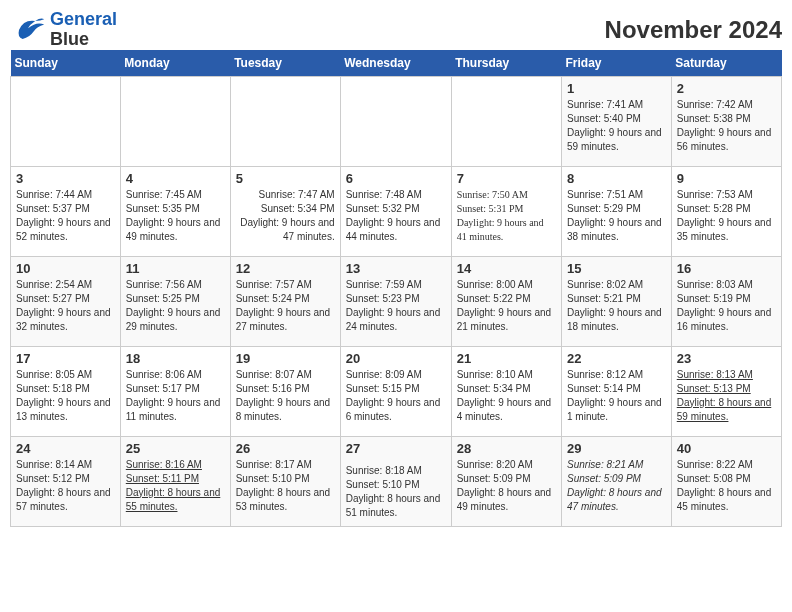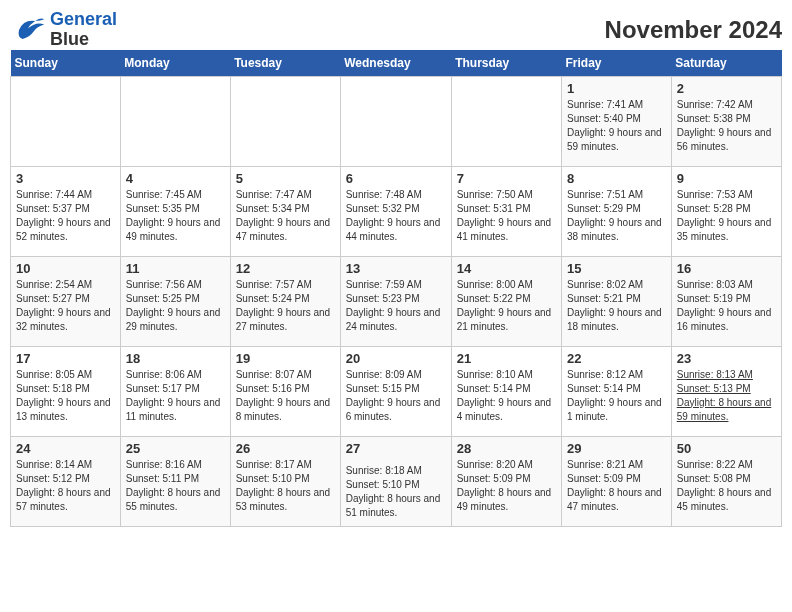--- a/index.html
+++ b/index.html
@@ -145,33 +145,33 @@
 Daylight: 9 hours and 52 minutes.</div>
         </td>
         <td>
           <div class="day-num">4</div>
           <div class="day-info" style="white-space: pre-line;">Sunrise: 7:45 AM
 Sunset: 5:35 PM
 Daylight: 9 hours and 49 minutes.</div>
         </td>
         <td>
           <div class="day-num">5</div>
-          <div class="day-info" style="white-space: pre-line;">Sunrise: 7:47 AM
+          <div class="day-info" style="white-space: pre-line; text-align: right;">Sunrise: 7:47 AM
 Sunset: 5:34 PM
 Daylight: 9 hours and 47 minutes.</div>
         </td>
         <td>
           <div class="day-num">6</div>
           <div class="day-info" style="white-space: pre-line;">Sunrise: 7:48 AM
 Sunset: 5:32 PM
 Daylight: 9 hours and 44 minutes.</div>
         </td>
         <td>
           <div class="day-num">7</div>
-          <div class="day-info" style="white-space: pre-line;">Sunrise: 7:50 AM
+          <div class="day-info" style="white-space: pre-line; font-family: Liberation Serif, serif;">Sunrise: 7:50 AM
 Sunset: 5:31 PM
 Daylight: 9 hours and 41 minutes.</div>
         </td>
         <td>
           <div class="day-num">8</div>
           <div class="day-info" style="white-space: pre-line;">Sunrise: 7:51 AM
 Sunset: 5:29 PM
 Daylight: 9 hours and 38 minutes.</div>
         </td>
         <td>
@@ -246,21 +246,21 @@
         </td>
         <td>
           <div class="day-num">20</div>
           <div class="day-info" style="white-space: pre-line;">Sunrise: 8:09 AM
 Sunset: 5:15 PM
 Daylight: 9 hours and 6 minutes.</div>
         </td>
         <td>
           <div class="day-num">21</div>
           <div class="day-info" style="white-space: pre-line;">Sunrise: 8:10 AM
-Sunset: 5:14 PM
+Sunset: 5:34 PM
 Daylight: 9 hours and 4 minutes.</div>
         </td>
         <td>
           <div class="day-num">22</div>
           <div class="day-info" style="white-space: pre-line;">Sunrise: 8:12 AM
 Sunset: 5:14 PM
 Daylight: 9 hours and 1 minute.</div>
         </td>
         <td>
           <div class="day-num">23</div>
@@ -271,21 +271,21 @@
       </tr>
       <tr>
         <td>
           <div class="day-num">24</div>
           <div class="day-info" style="white-space: pre-line;">Sunrise: 8:14 AM
 Sunset: 5:12 PM
 Daylight: 8 hours and 57 minutes.</div>
         </td>
         <td>
           <div class="day-num">25</div>
-          <div class="day-info" style="white-space: pre-line;">Sunrise: 8:16 AM
+          <div class="day-info" style="white-space: pre-line; text-decoration: underline;">Sunrise: 8:16 AM
 Sunset: 5:11 PM
 Daylight: 8 hours and 55 minutes.</div>
         </td>
         <td>
           <div class="day-num">26</div>
           <div class="day-info" style="white-space: pre-line;">Sunrise: 8:17 AM
 Sunset: 5:10 PM
 Daylight: 8 hours and 53 minutes.</div>
         </td>
         <td>
@@ -295,25 +295,25 @@
 Daylight: 8 hours and 51 minutes.</div>
         </td>
         <td>
           <div class="day-num">28</div>
           <div class="day-info" style="white-space: pre-line;">Sunrise: 8:20 AM
 Sunset: 5:09 PM
 Daylight: 8 hours and 49 minutes.</div>
         </td>
         <td>
           <div class="day-num">29</div>
-          <div class="day-info" style="white-space: pre-line;">Sunrise: 8:21 AM
+          <div class="day-info" style="white-space: pre-line; font-style: italic;">Sunrise: 8:21 AM
 Sunset: 5:09 PM
 Daylight: 8 hours and 47 minutes.</div>
         </td>
         <td>
-          <div class="day-num">50</div>
+          <div class="day-num">40</div>
           <div class="day-info" style="white-space: pre-line;">Sunrise: 8:22 AM
 Sunset: 5:08 PM
 Daylight: 8 hours and 45 minutes.</div>
         </td>
       </tr>
     </tbody>
 </table>
 
 </body></html>

